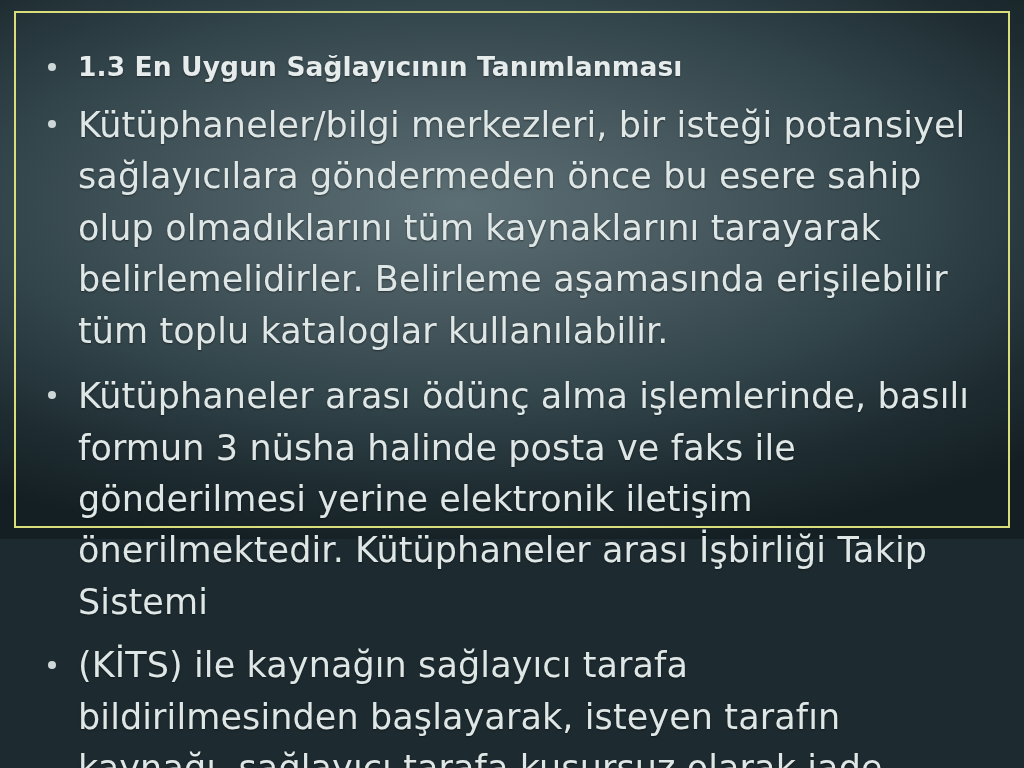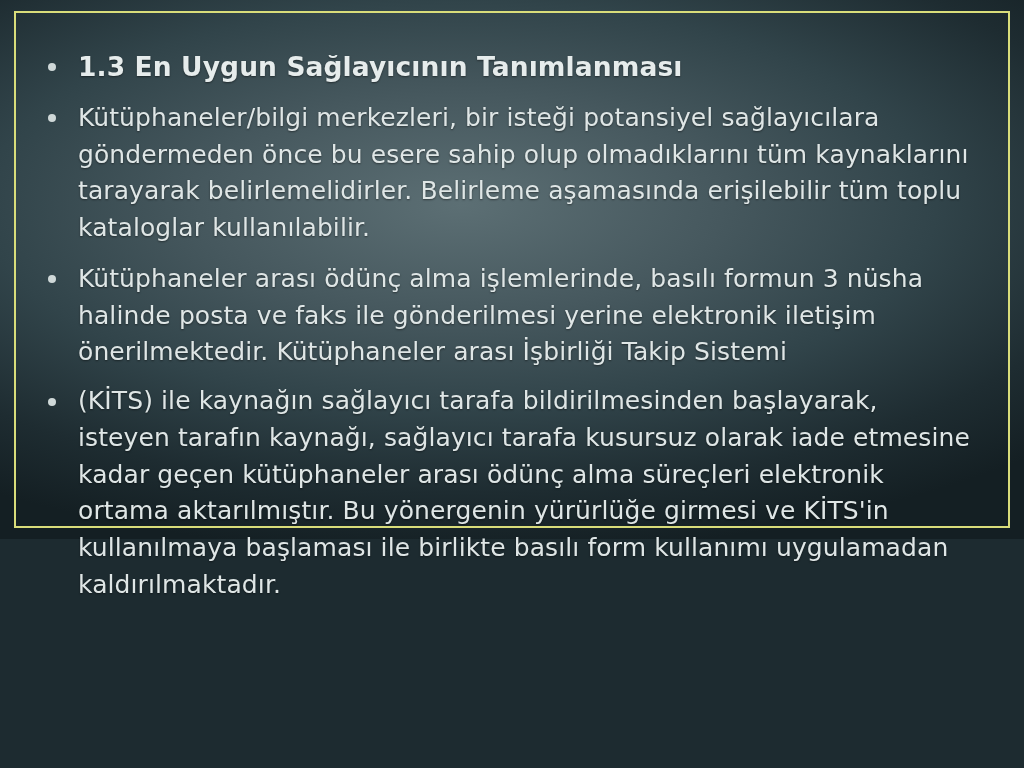--- a/index.html
+++ b/index.html
@@ -51,21 +51,21 @@
     list-style: none;
     margin: 0;
     padding: 0;
   }
 
   li.bullet {
     position: relative;
     padding-left: 38px;
     margin: 0 0 14px 0;
     color: #dfe6e6;
-    font-size: 25px;
+    font-size: 35px;
     line-height: 1.47;
     letter-spacing: 0.1px;
     text-shadow: 0 1px 2px rgba(0,0,0,0.45);
   }
 
   li.bullet .dot {
     position: absolute;
     left: 8px;
     top: 0.58em;
     width: 8px;

